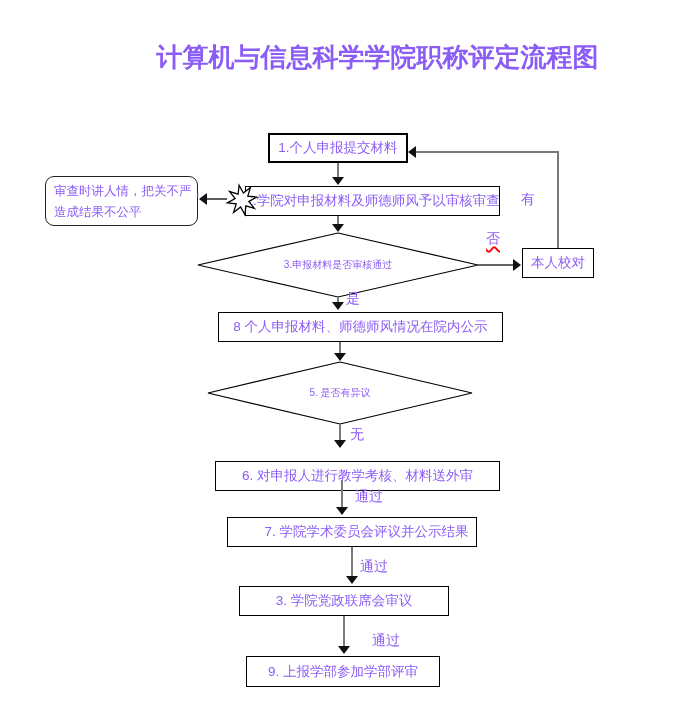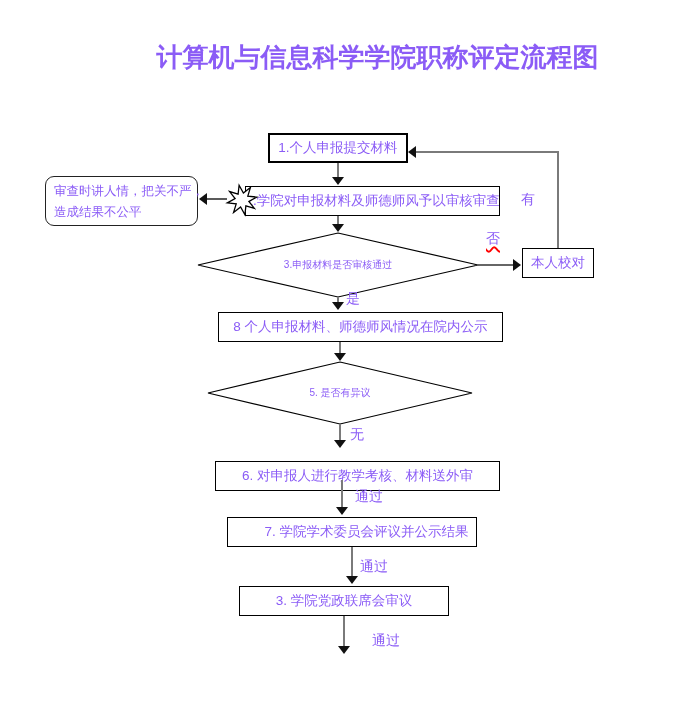--- a/index.html
+++ b/index.html
@@ -77,20 +77,21 @@
     <div>造成结果不公平</div>
   </div>
 
   <div class="dtext" id="d3text">3.申报材料是否审核通过</div>
   <div class="box" id="bproof">本人校对</div>
   <div class="box" id="b4">8 个人申报材料、师德师风情况在院内公示</div>
   <div class="dtext" id="d5text">5. 是否有异议</div>
   <div class="box" id="b6">6. 对申报人进行教学考核、材料送外审</div>
   <div class="box" id="b7">7. 学院学术委员会评议并公示结果</div>
   <div class="box" id="b8">3. 学院党政联席会审议</div>
+  <div class="box" id="b9">9. 上报学部参加学部评审</div>
 
   <span class="elabel" id="lbl-yes">是</span>
   <span class="elabel wavy" id="lbl-no">否</span>
   <span class="elabel" id="lbl-none">无</span>
   <span class="elabel" id="lbl-have">有</span>
   <span class="elabel" id="lbl-pass1">通过</span>
   <span class="elabel" id="lbl-pass2">通过</span>
   <span class="elabel" id="lbl-pass3">通过</span>
 
   <svg class="layer fg" viewBox="0 0 690 710">

